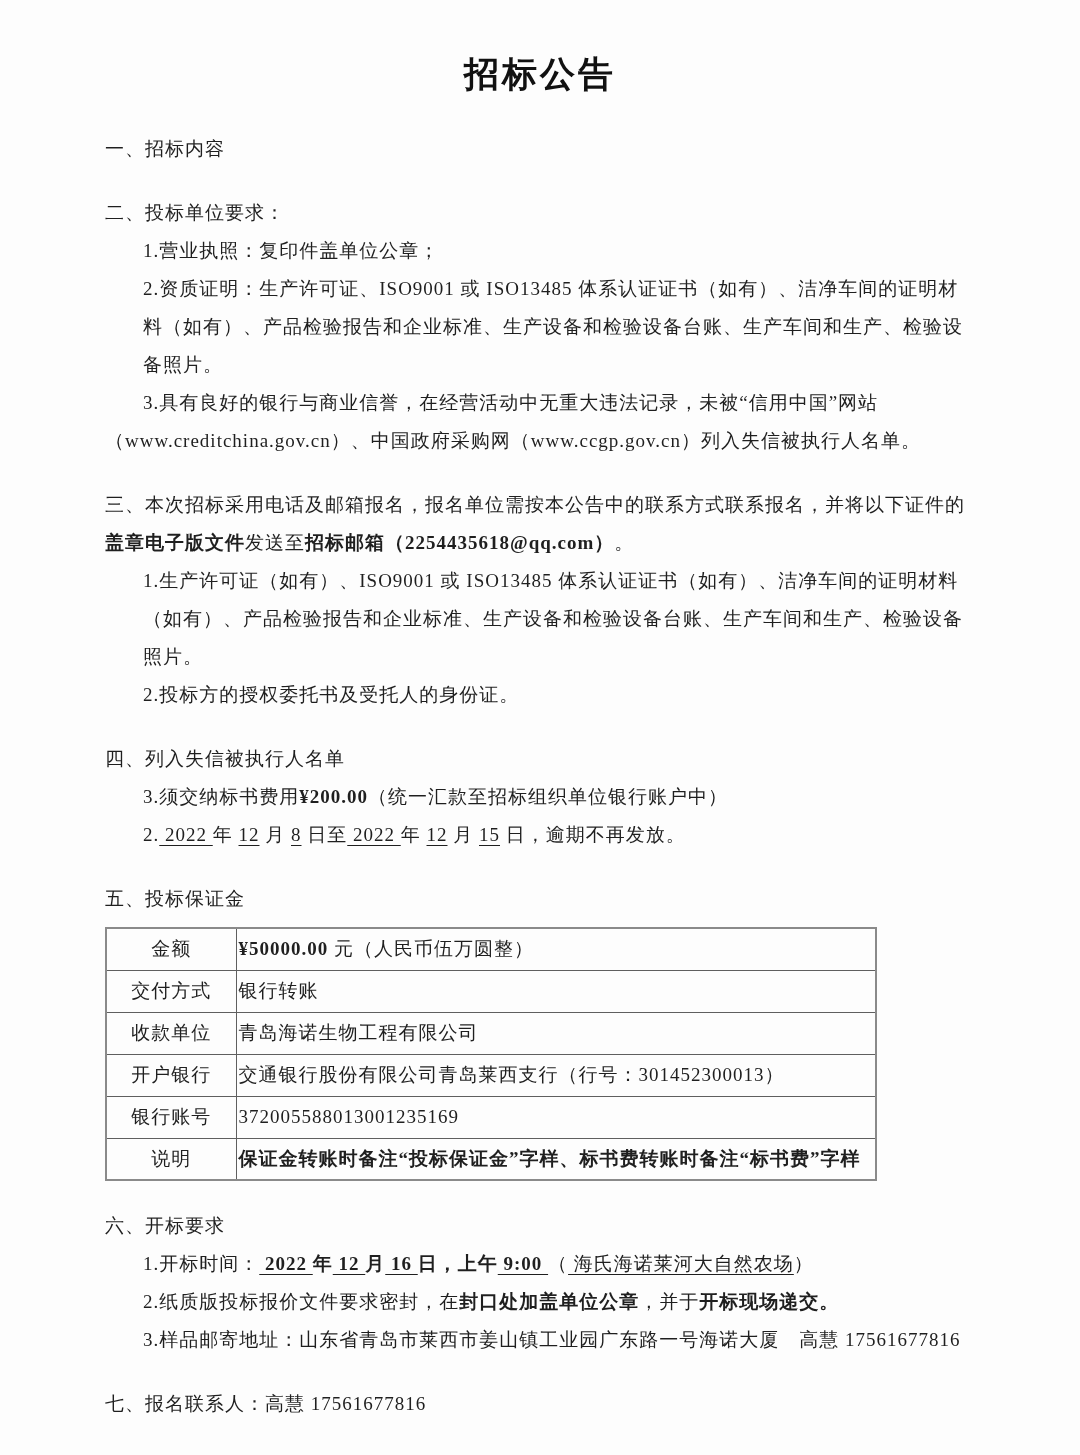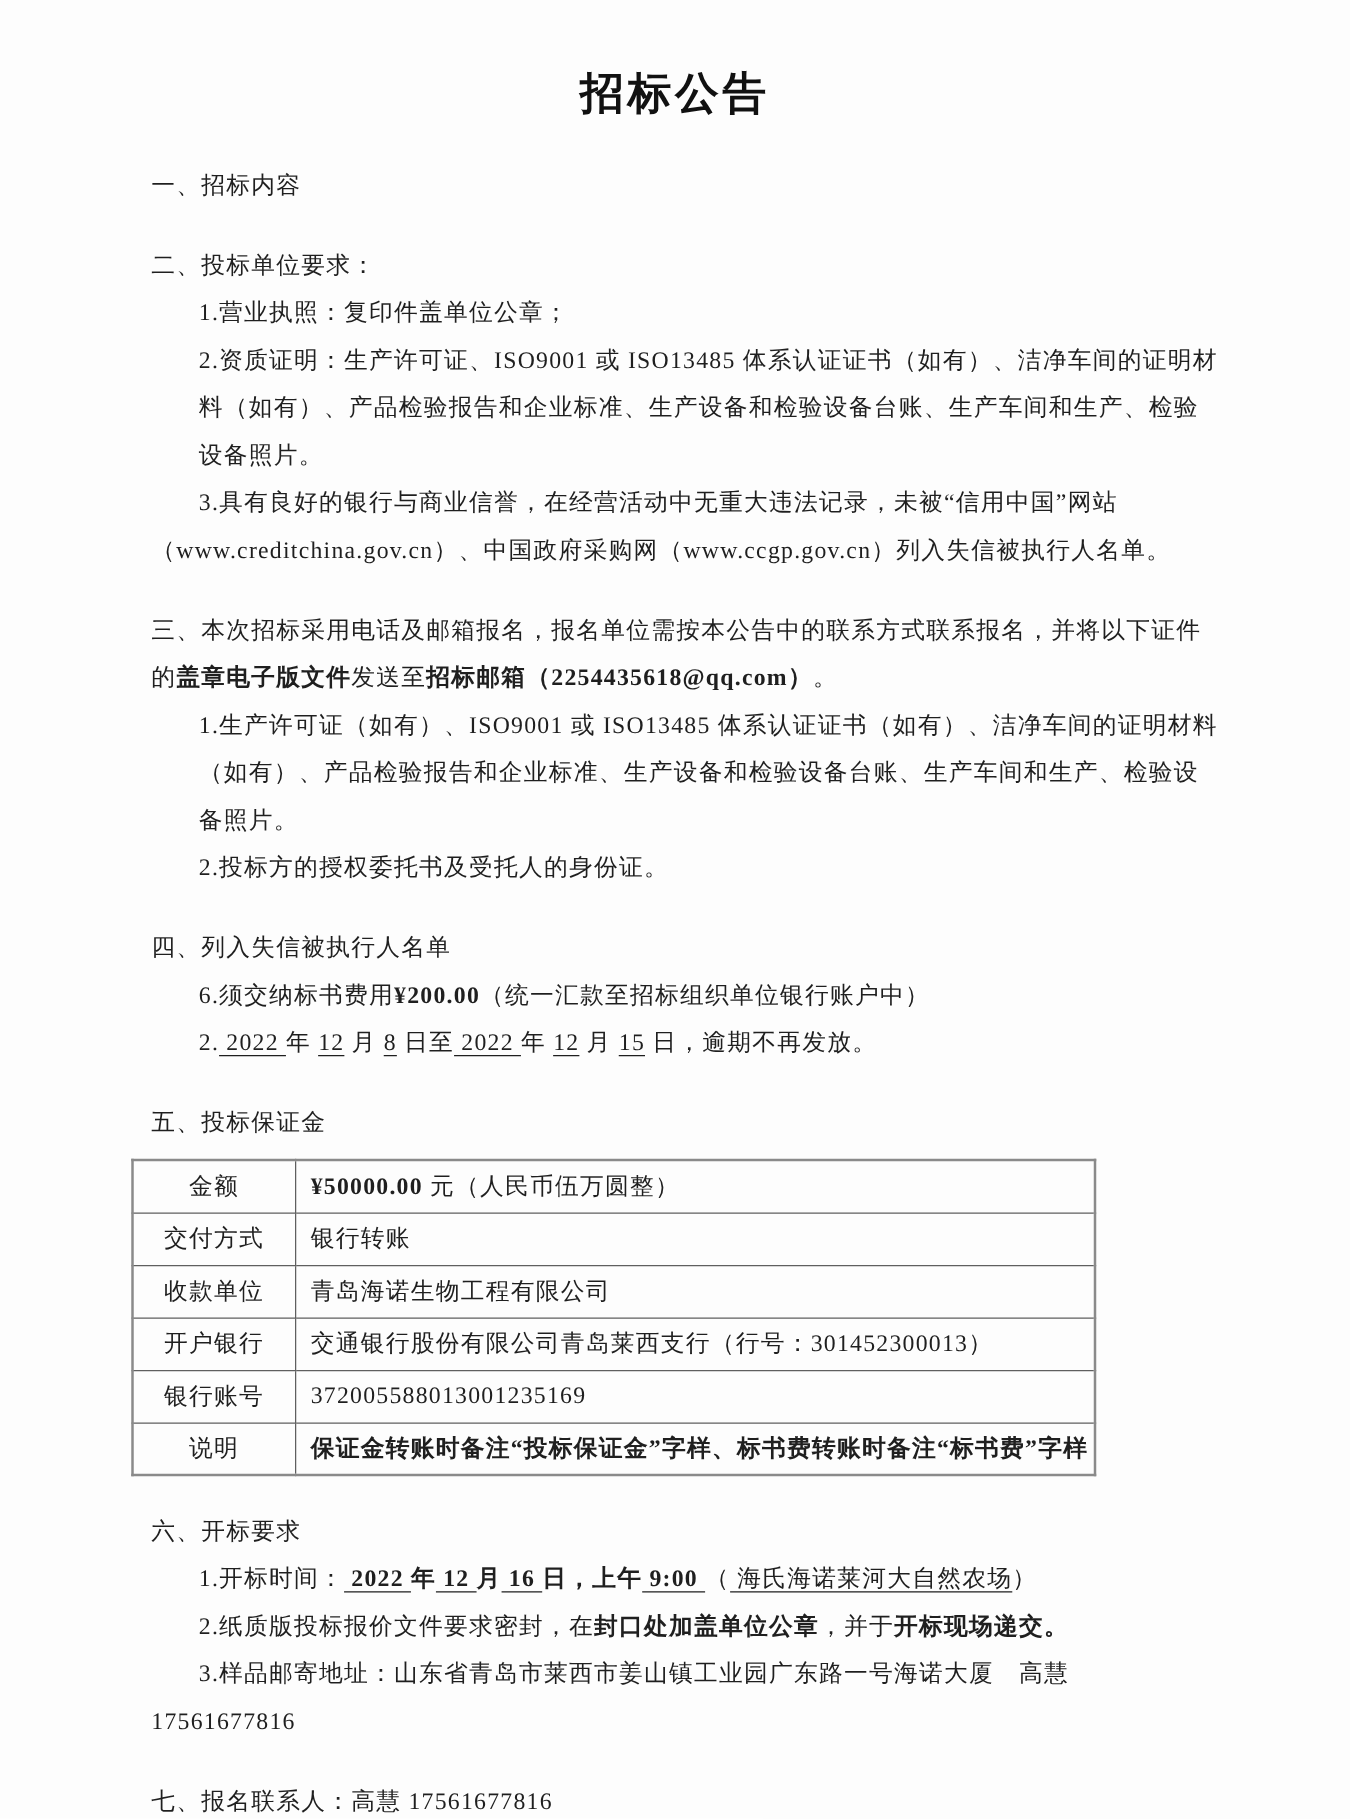--- a/index.html
+++ b/index.html
@@ -27,42 +27,41 @@
     margin-bottom: 30px;
     color: #111;
   }
   .section { margin-top: 26px; }
   .section.first { margin-top: 0; }
   p.line {
     font-size: 19px;
     line-height: 38px;
     letter-spacing: 1px;
     white-space: pre-wrap;
-    margin-left: 16px;
   }
   p.indent { text-indent: 38px; }       
   p.hang { padding-left: 38px; }        
   .b { font-weight: bold; }
   .u { text-decoration: underline; text-underline-offset: 4px; }
   table.deposit {
     border-collapse: collapse;
     margin-top: 9px;
     width: 772px;
     table-layout: fixed;
   }
   table.deposit td {
     border: 1.5px solid #5f5f5f;
     height: 42px;
     font-size: 19px;
     letter-spacing: 1px;
     vertical-align: middle;
   }
   table.deposit { border: 2px solid #8a8a8a; }
   td.label-cell { width: 130px; text-align: center; }
-  td.value-cell { padding-left: 12px; text-align: left; }
+  td.value-cell { padding-left: 2px; text-align: left; }
 </style>
 </head>
 <body>
 
 <div class="page">
 
   <h1 class="doc-title">招标公告</h1>
 
   <div class="section first">
     <p class="line">一、招标内容</p>
@@ -76,21 +75,21 @@
   </div>
 
   <div class="section">
     <p class="line"><span>三、本次招标采用电话及邮箱报名，报名单位需按本公告中的联系方式联系报名，并将以下证件的</span><span class="b">盖章电子版文件</span><span>发送至</span><span class="b">招标邮箱（2254435618@qq.com）</span><span>。</span></p>
     <p class="line hang">1.生产许可证（如有）、ISO9001 或 ISO13485 体系认证证书（如有）、洁净车间的证明材料（如有）、产品检验报告和企业标准、生产设备和检验设备台账、生产车间和生产、检验设备照片。</p>
     <p class="line indent">2.投标方的授权委托书及受托人的身份证。</p>
   </div>
 
   <div class="section">
     <p class="line">四、列入失信被执行人名单</p>
-    <p class="line indent"><span>6.须交纳标书费用</span><span class="b">¥200.00</span><span>（统一汇款至招标组织单位银行账户中）</span></p>
+    <p class="line indent"><span>3.须交纳标书费用</span><span class="b">¥200.00</span><span>（统一汇款至招标组织单位银行账户中）</span></p>
     <p class="line indent"><span>2.</span><span class="u"> 2022 </span><span>年 </span><span class="u">12</span><span> 月 </span><span class="u">8</span><span> 日至</span><span class="u"> 2022 </span><span>年 </span><span class="u">12</span><span> 月 </span><span class="u">15</span><span> 日，逾期不再发放。</span></p>
   </div>
 
   <div class="section">
     <p class="line">五、投标保证金</p>
     <table class="deposit">
       <tbody>
           <tr>
         <td class="label-cell">金额</td>
         <td class="value-cell"><span class="b">¥50000.00</span><span> 元（人民币伍万圆整）</span></td>

